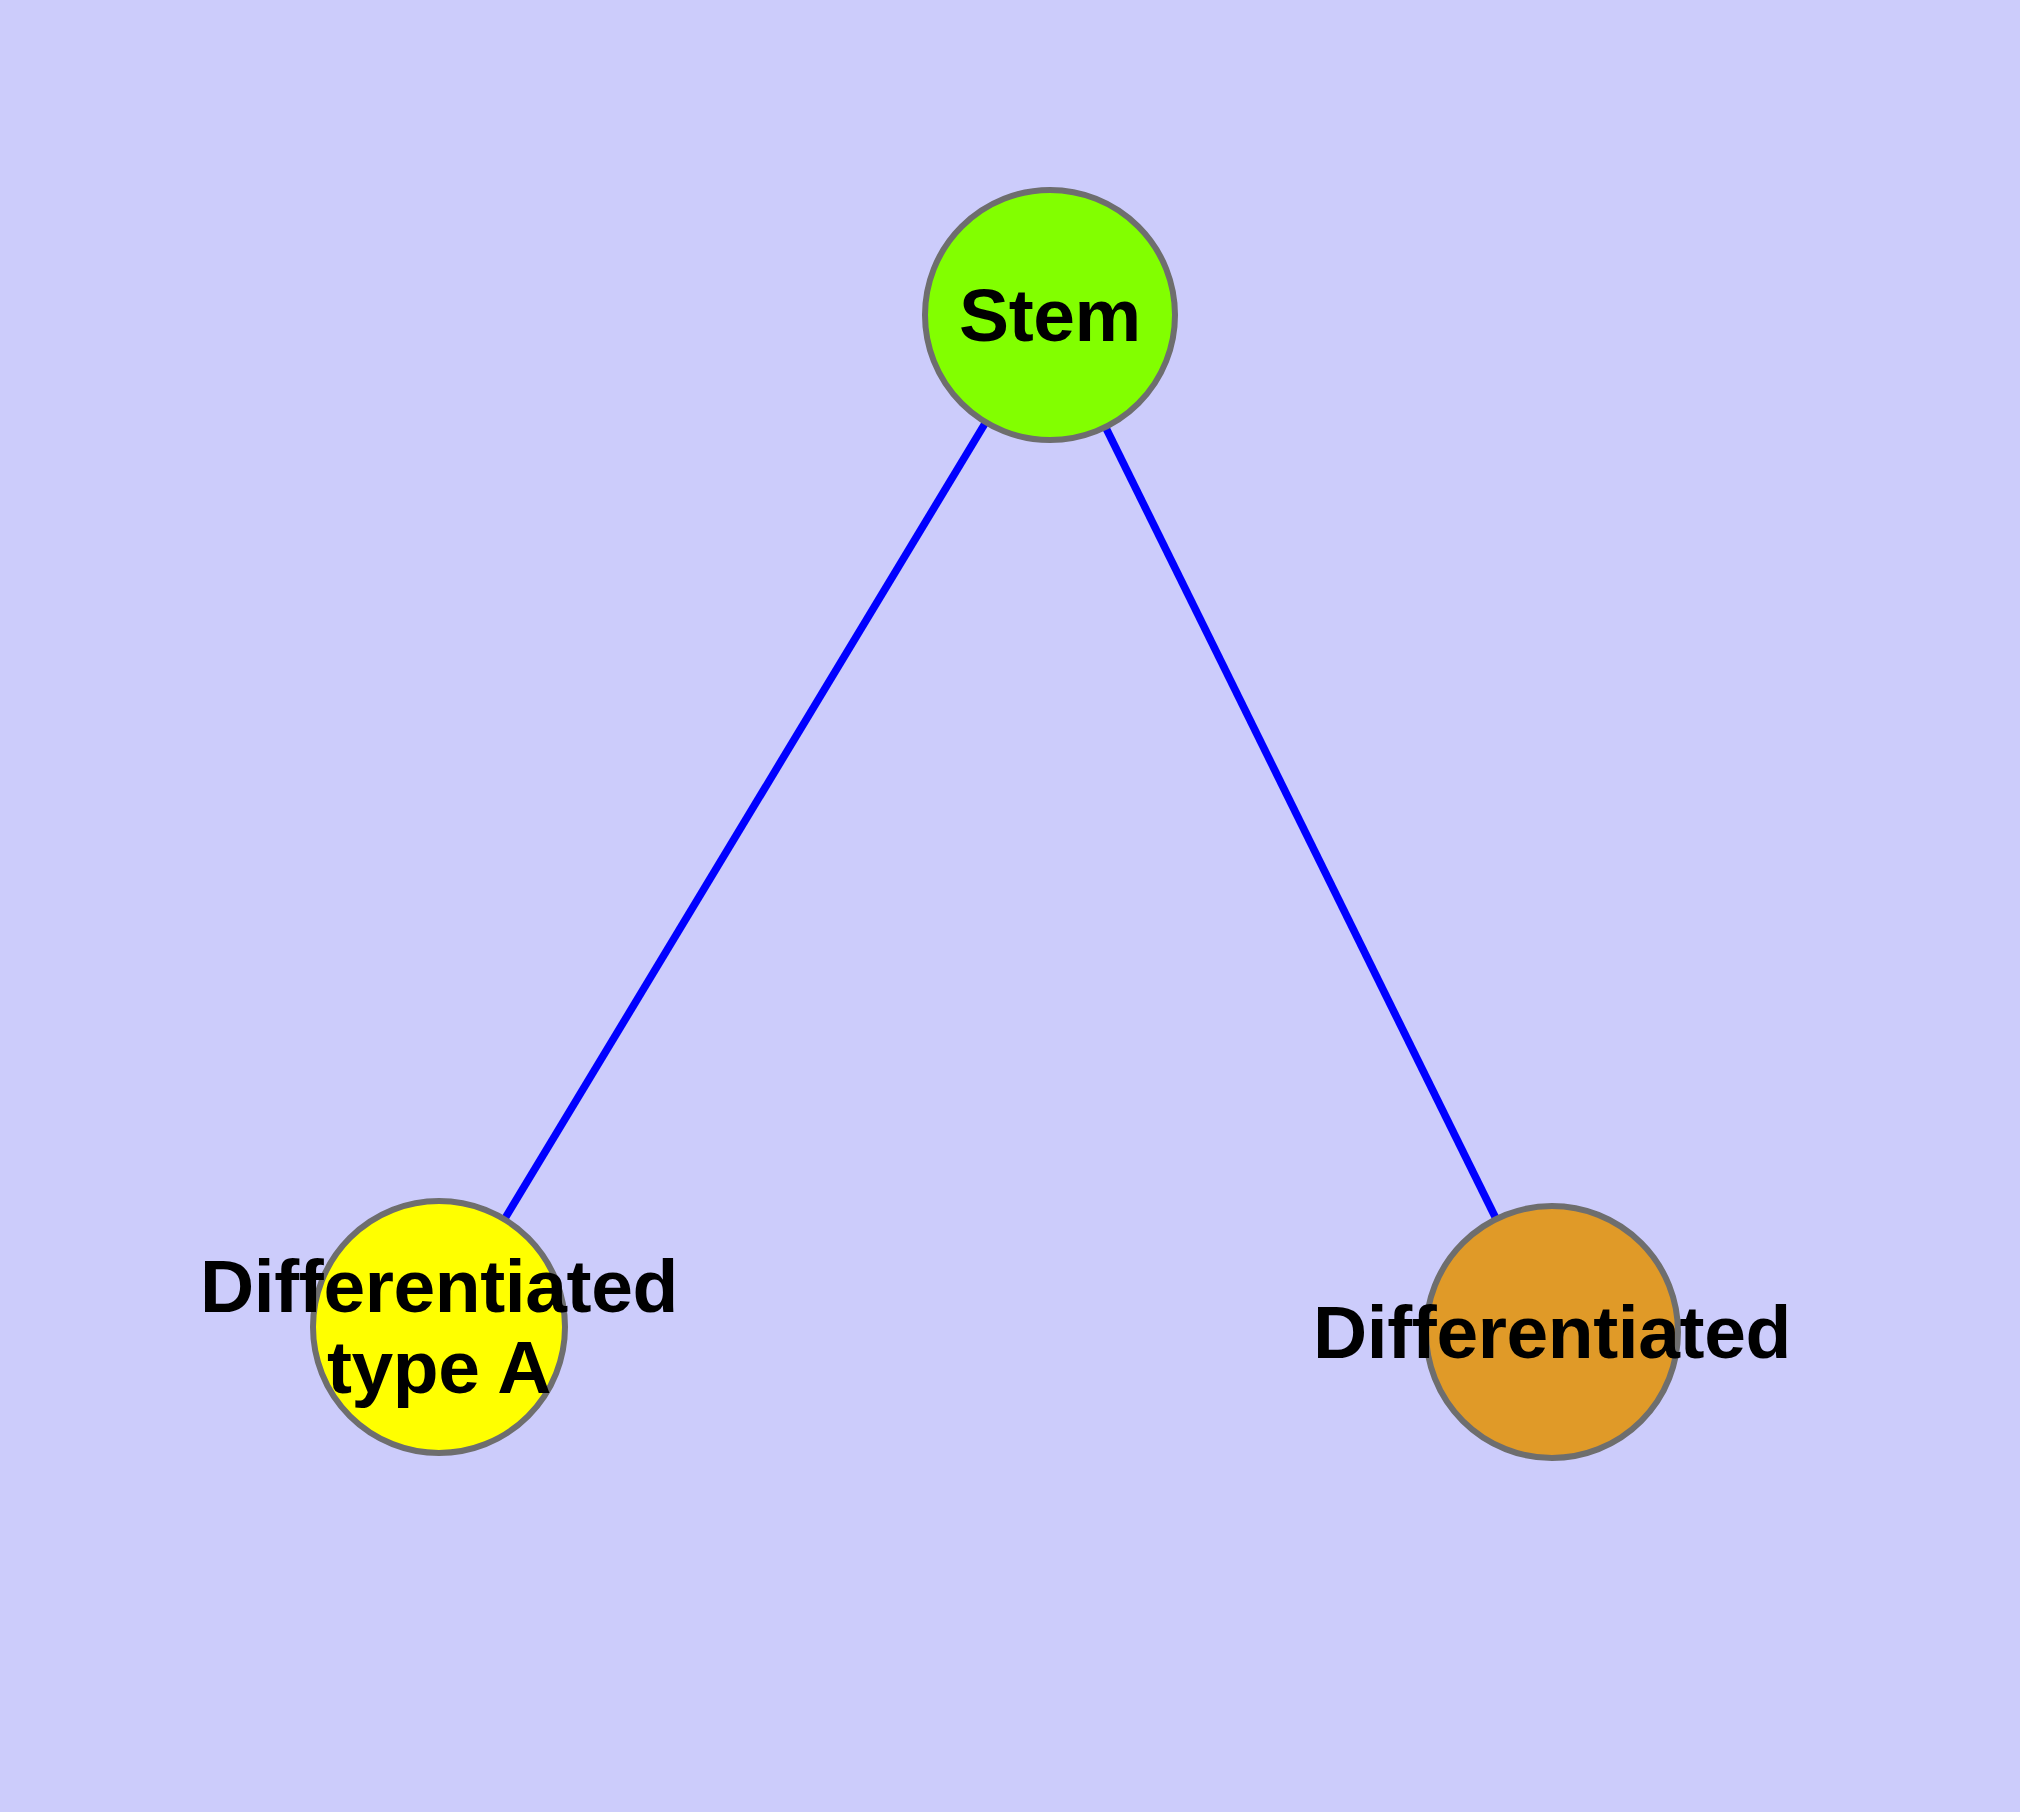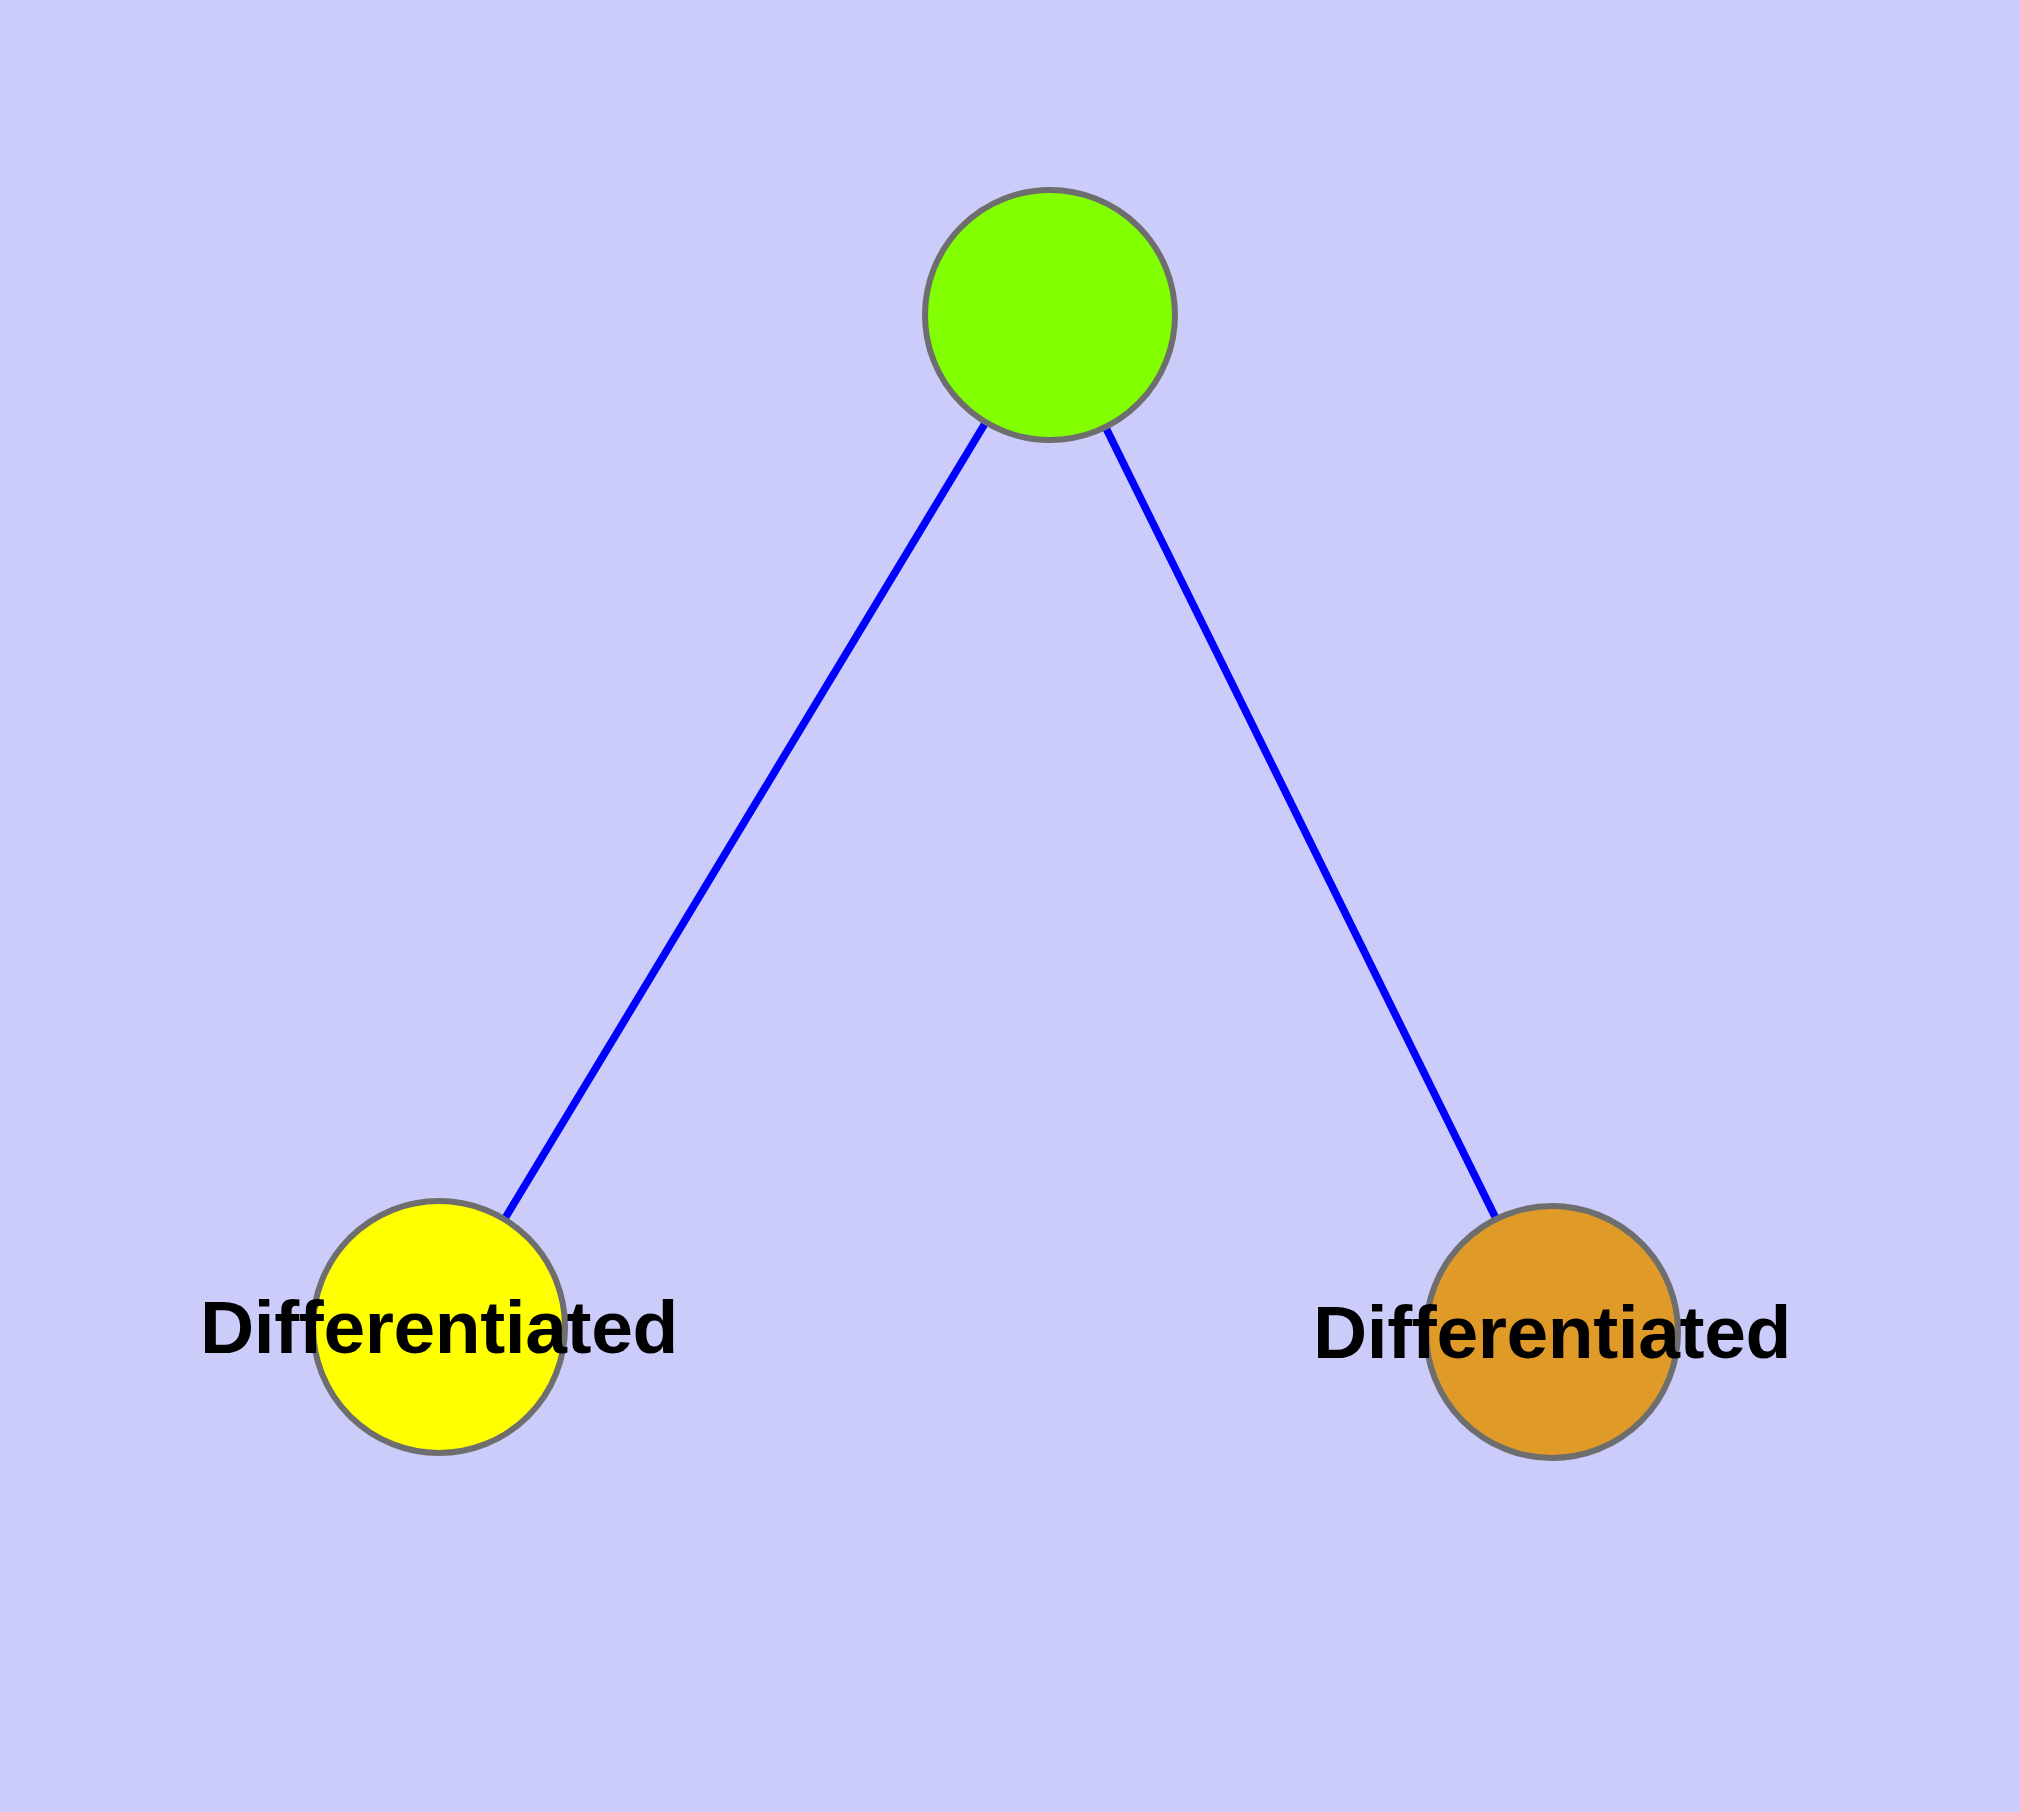--- a/index.html
+++ b/index.html
@@ -56,21 +56,25 @@
     <g>
       <line x1="1161.9791188667464" y1="499.5491429585366" x2="595.5377997985776" y2="1437.594822524963" stroke="#0000ff" stroke-width="9" stroke-linecap="butt"></line>
       <line x1="1304.9212112368627" y1="505.62407683147865" x2="1764.636364526648" y2="1437.4791172837463" stroke="#0000ff" stroke-width="9" stroke-linecap="butt"></line>
     </g>
   </svg>
 
   <div class="graph-node" style="left: 1050px; top: 315px; width: 256px; height: 256px; background: rgb(130, 255, 0); border-color: rgb(110, 110, 110); border-width: 6px;"></div>
   <div class="graph-node" style="left: 439px; top: 1327px; width: 258px; height: 258px; background: rgb(255, 255, 0); border-color: rgb(110, 110, 110); border-width: 6px;"></div>
   <div class="graph-node" style="left: 1552px; top: 1332px; width: 258px; height: 258px; background: rgb(224, 154, 40); border-color: rgb(110, 110, 110); border-width: 6px;"></div>
 
+  <div class="node-label" style="left: 1050px; top: 315px; color: rgb(0, 0, 0);">
+      <div>Stem</div>
+    </div>
   <div class="node-label" style="left: 439px; top: 1327px; color: rgb(0, 0, 0);">
       <div>Differentiated</div>
+      <div>type A</div>
     </div>
   <div class="node-label" style="left: 1552px; top: 1332px; color: rgb(0, 0, 0);">
       <div>Differentiated</div>
     </div>
 
 </div>
 
 
 </body></html>

